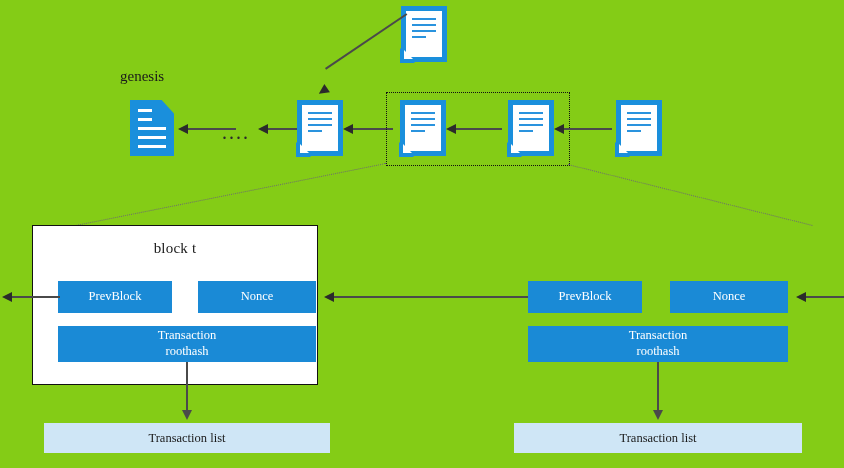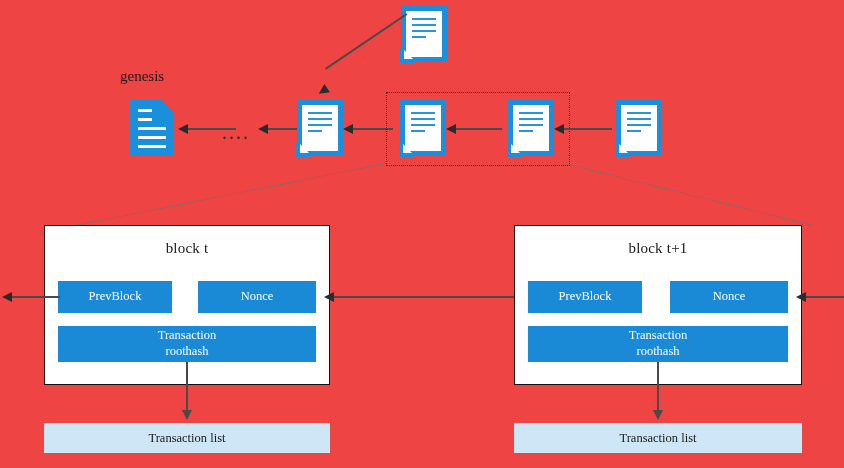--- a/index.html
+++ b/index.html
@@ -7,21 +7,21 @@
     padding: 0;
     background: #ffffff;
   }
   body {
     font-family: "Liberation Serif", serif;
   }
   #canvas {
     position: relative;
     width: 844px;
     height: 468px;
-    background: #ef4444;
+    background: #84cc16;
     overflow: hidden;
     font-family: Liberation Serif, serif;
   }
 
   
   .doc-outline {
     position: absolute;
     width: 46px;
     height: 56px;
     box-sizing: border-box;
@@ -267,44 +267,41 @@
     <div class="fold"></div>
       <div class="fold-inner"></div>
   </div>
 
   <div class="arrow-line" style="left:325px; top:68px; width:98px; transform:rotate(-34deg); transform-origin:0 0;"></div>
   <div class="arrow-head-left" style="left:318px; top:86px; transform:rotate(-34deg);"></div>
 
   <div class="guide" style="left:386px; top:164px; width:352px; transform:rotate(168.7deg);"></div>
   <div class="guide" style="left:568px; top:164px; width:252px; transform:rotate(14.0deg);"></div>
 
-  <div class="block-panel" style="left:44px; top:225px; width:286px; height:160px;">
+  <div class="block-panel" style="left:32px; top:225px; width:286px; height:160px;">
     <div class="block-title">block t</div>
   </div>
   <div class="field" style="left:58px; top:281px; width:114px; height:32px;">PrevBlock</div>
   <div class="field" style="left:198px; top:281px; width:118px; height:32px;">Nonce</div>
   <div class="field" style="left:58px; top:326px; width:258px; height:36px; flex-direction:column;">
     <span>Transaction</span>
     <span>roothash</span>
   </div>
 
   <div class="arrow-line" style="left:10px; top:296px; width:50px;"></div>
   <div class="arrow-head-left" style="left:2px; top:292px;"></div>
 
   <div class="arrow-line" style="left:332px; top:296px; width:196px;"></div>
   <div class="arrow-head-left" style="left:324px; top:292px;"></div>
 
   <div class="vline" style="left:186px; top:362px; height:52px;"></div>
   <div class="arrow-head-down" style="left:182px; top:410px;"></div>
 
   <div class="txlist" style="left:44px; top:423px; width:286px; height:30px;">Transaction list</div>
 
-  <div class="block-panel" style="left:514px; top:225px; width:288px; height:160px;">
-    <div class="block-title">block t+1</div>
-  </div>
   <div class="field" style="left:528px; top:281px; width:114px; height:32px;">PrevBlock</div>
   <div class="field" style="left:670px; top:281px; width:118px; height:32px;">Nonce</div>
   <div class="field" style="left:528px; top:326px; width:260px; height:36px; flex-direction:column;">
     <span>Transaction</span>
     <span>roothash</span>
   </div>
 
   <div class="arrow-line" style="left:804px; top:296px; width:40px;"></div>
   <div class="arrow-head-left" style="left:796px; top:292px;"></div>
 

